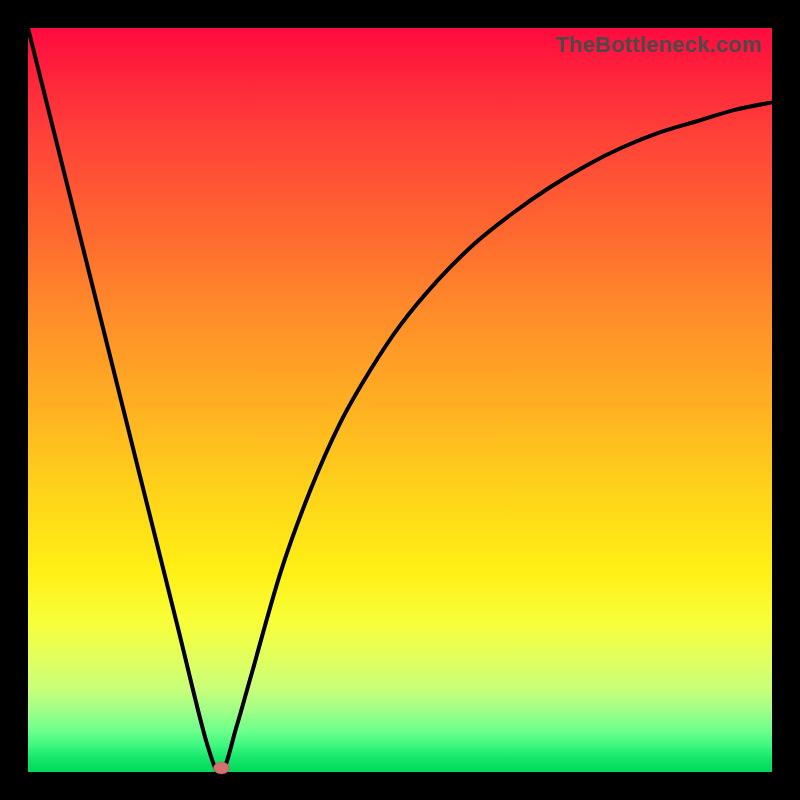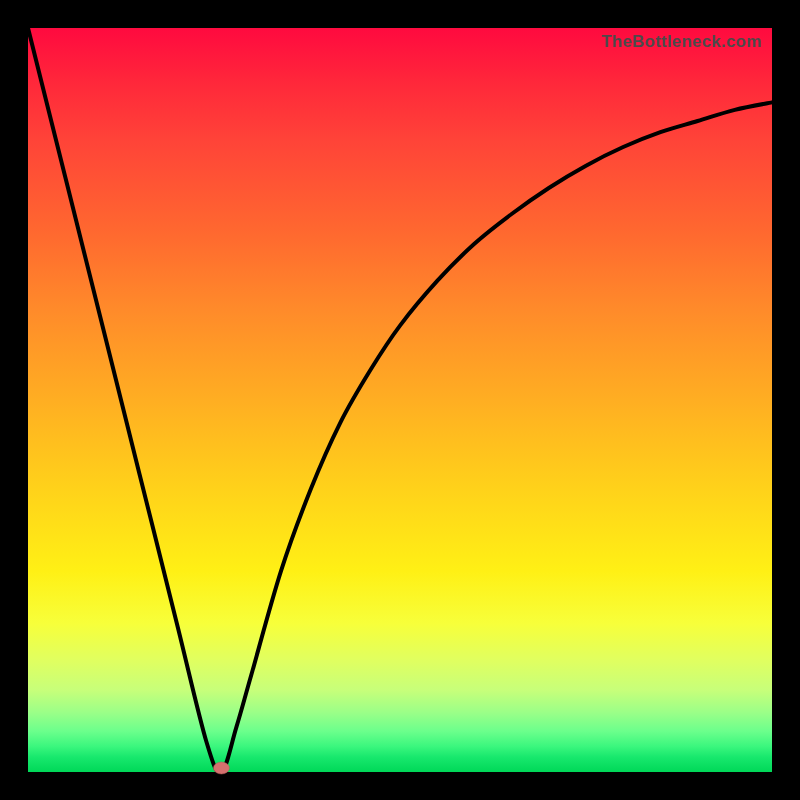--- a/index.html
+++ b/index.html
@@ -40,21 +40,21 @@
       #3cf77e 96.5%,
       #18e86d 98%,
       #00d858 100%
     );
   }
   .watermark {
     position: absolute;
     top: 4px;
     right: 10px;
     color: #4a4a4a;
-    font-size: 17px;
+    font-size: 22px;
     font-weight: 600;
     letter-spacing: 0.2px;
     user-select: none;
   }
   svg.curve {
     position: absolute;
     left: 0;
     top: 0;
     width: 744px;
     height: 744px;

